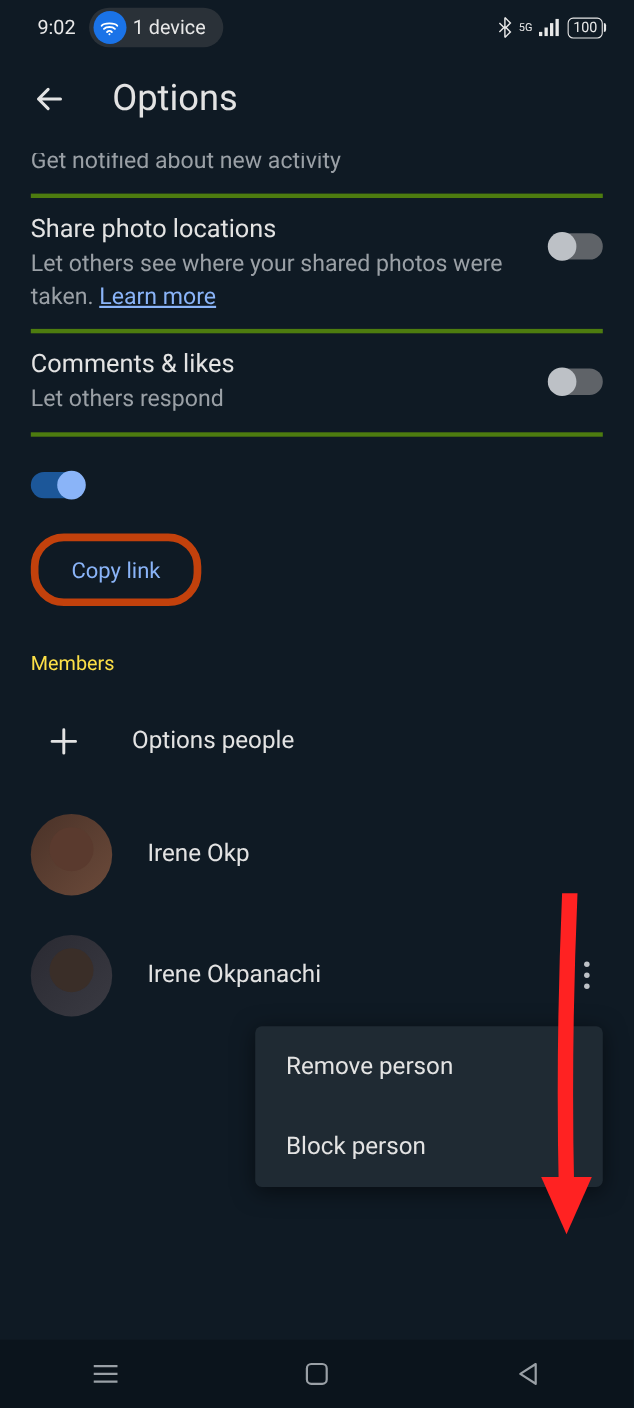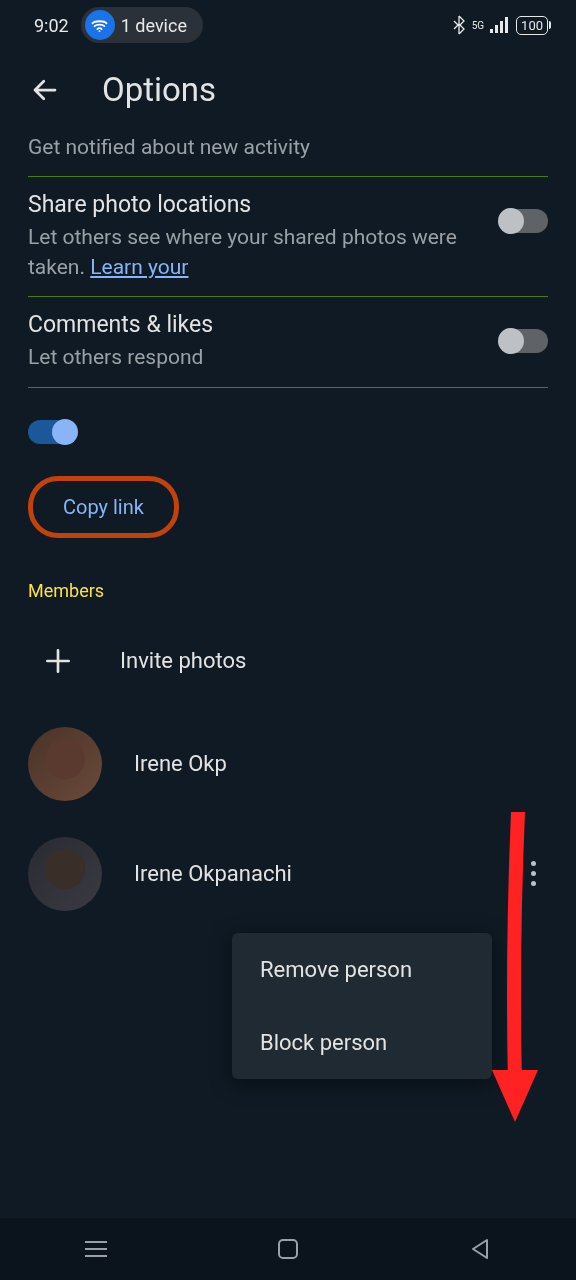--- a/index.html
+++ b/index.html
@@ -65,21 +65,21 @@
     .page-title { font-size: 33px; font-weight: 400; color: #e3e3e3; }
     .content { overflow: hidden; }
     .setting-row {
       padding: 0 28px;
     }
     .setting-item {
       display: flex;
       justify-content: space-between;
       align-items: flex-start;
       padding: 14px 0;
-      border-bottom: 1px solid #4d7c0f;
+      border-bottom: 4px solid #4d7c0f;
     }
     .setting-item.partial {
       padding-top: 0;
       margin-top: -6px;
     }
     .setting-item.no-border { border-bottom: none; }
     .setting-text { flex: 1; padding-right: 20px; }
     .setting-title { font-size: 23px; color: #e3e3e3; margin-bottom: 5px; font-weight: 400; }
     .setting-desc { font-size: 21px; color: #9aa0a6; line-height: 1.4; }
     .learn-link { color: #8ab4f8; text-decoration: underline; }
@@ -95,21 +95,21 @@
       content: '';
       position: absolute;
       width: 26px; height: 26px;
       background: #bdc1c6;
       border-radius: 50%;
       left: -2px; top: -1px;
     }
     .toggle.on { background: #1c5799; }
     .toggle.on::after { background: #8ab4f8; left: auto; right: -2px; }
     .copy-link-btn {
-      border: 5px solid #c2410c;
+      border: 7px solid #c2410c;
       border-radius: 30px;
       padding: 14px 30px;
       color: #8ab4f8;
       font-size: 20px;
       background: transparent;
       display: inline-block;
       margin: 18px 0 30px 0;
     }
     .members-title {
       padding: 12px 28px;
@@ -154,21 +154,21 @@
       display: flex;
       flex-direction: column;
       align-items: center;
       gap: 5px;
     }
     .more-dots span { width: 5px; height: 5px; background: #bdc1c6; border-radius: 50%; }
     .popup-menu {
       position: absolute;
       left: 232px;
       top: 933px;
-      width: 260px;
+      width: 316px;
       background: #1f2a33;
       box-shadow: 0 4px 20px rgba(0,0,0,0.5);
       border-radius: 6px;
       z-index: 10;
     }
     .popup-item {
       padding: 24px 28px;
       font-size: 22px;
       color: #e3e3e3;
     }
@@ -233,21 +233,21 @@
   <div class="setting-row">
     <div class="setting-item partial">
       <div class="setting-text">
         <div class="setting-desc">Get notified about new activity</div>
       </div>
     </div>
 
     <div class="setting-item">
       <div class="setting-text">
         <div class="setting-title">Share photo locations</div>
-        <div class="setting-desc"><span>Let others see where your shared photos were taken. </span><a class="learn-link">Learn your</a></div>
+        <div class="setting-desc"><span>Let others see where your shared photos were taken. </span><a class="learn-link">Learn more</a></div>
       </div>
       <div class="toggle"></div>
     </div>
 
     <div class="setting-item">
       <div class="setting-text">
         <div class="setting-title">Comments &amp; likes</div>
         <div class="setting-desc">Let others respond</div>
       </div>
       <div class="toggle"></div>
@@ -261,21 +261,21 @@
   </div>
 
   <div class="members-title">Members</div>
 
   <div class="member-row">
     <div class="invite-icon">
       <svg width="32" height="32" viewBox="0 0 24 24">
           <path d="M12 4 L12 20 M4 12 L20 12" stroke="#e3e3e3" stroke-width="2" stroke-linecap="round"></path>
         </svg>
     </div>
-    <div class="member-name">Invite photos</div>
+    <div class="member-name">Options people</div>
   </div>
 
   <div class="member-row">
     <div class="avatar"></div>
     <div class="member-name">Irene Okp</div>
   </div>
 
   <div class="member-row">
     <div class="avatar two"></div>
     <div class="member-name">Irene Okpanachi</div>

